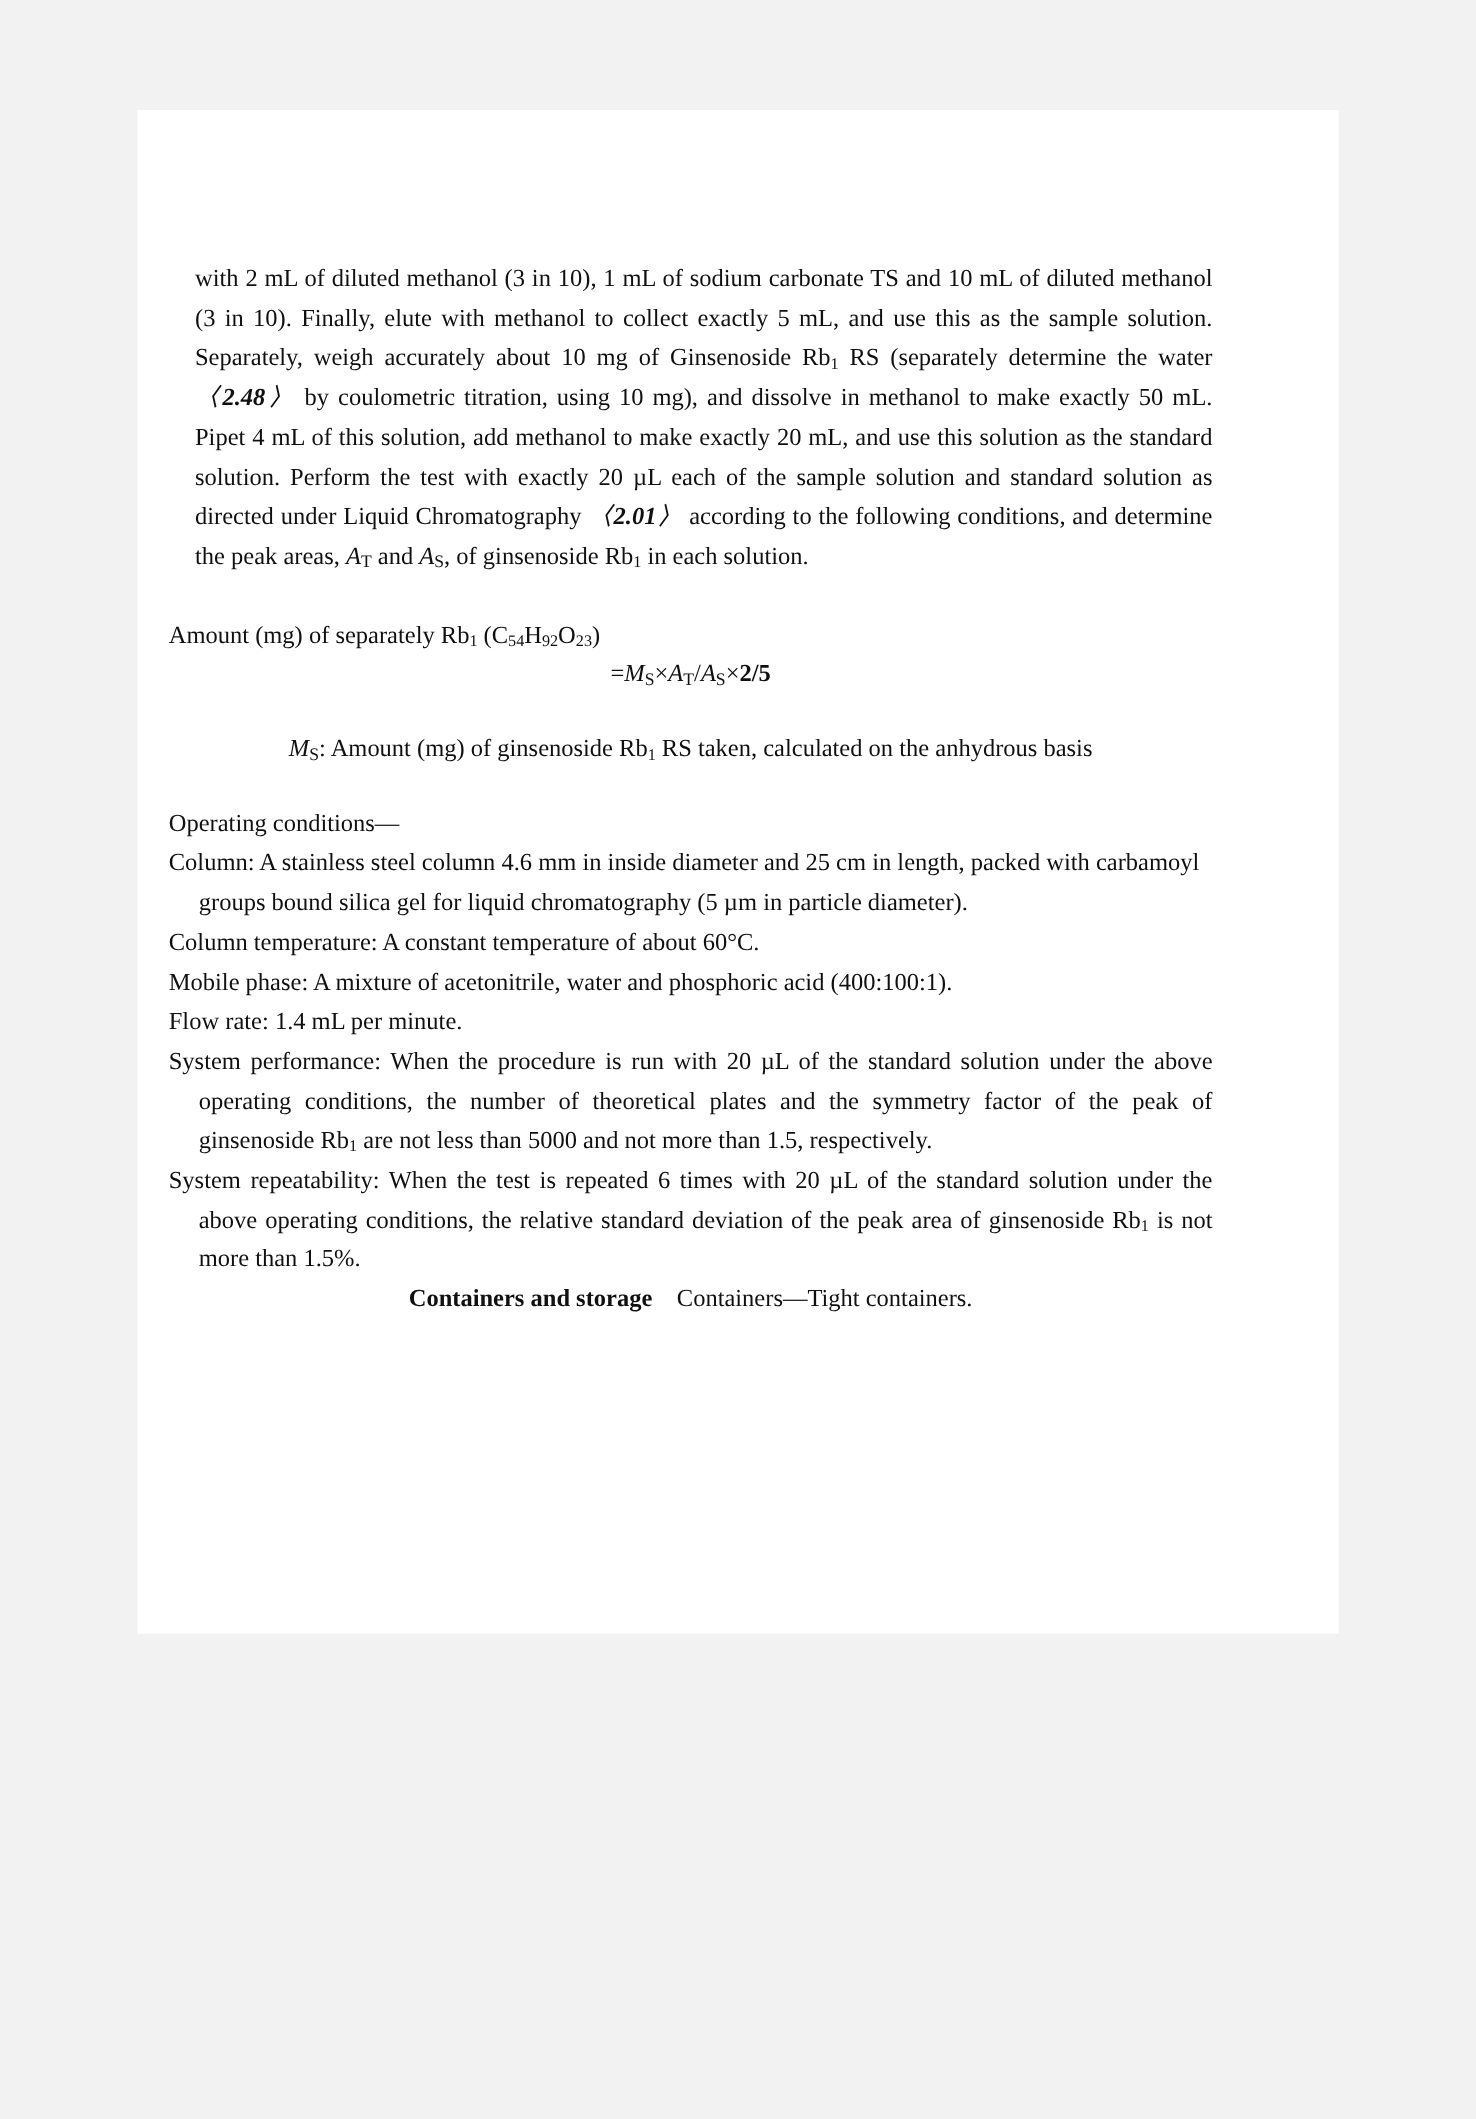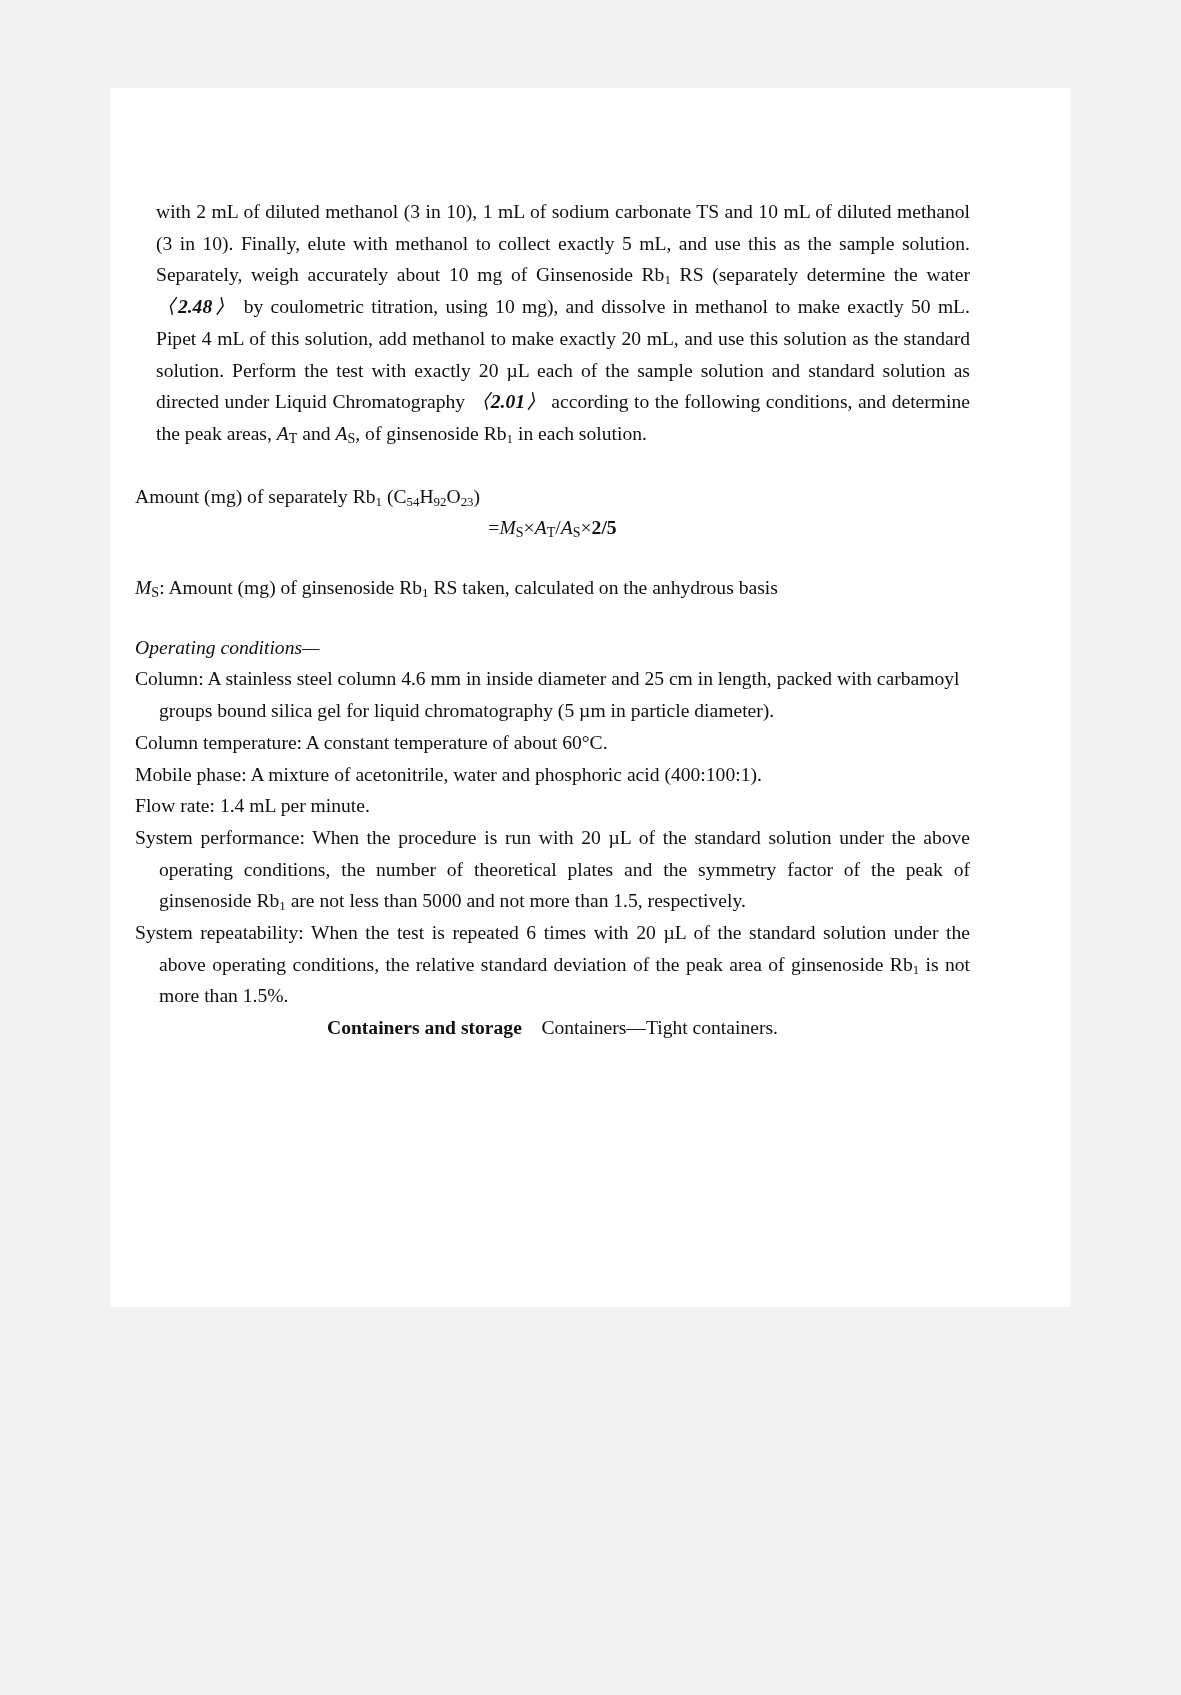--- a/index.html
+++ b/index.html
@@ -19,21 +19,21 @@
     left: 110px;
     top: 88px;
     width: 961px;
     height: 1219px;
     background: #ffffff;
     box-sizing: border-box;
   }
   .content {
     position: absolute;
     left: 25px;
-    top: 108px;
+    top: 120px;
     width: 835px;
   }
 
   p, div.line {
     margin: 0;
     font-size: 19.6px;
     line-height: 31.7px;
     color: #101010;
   }
 
@@ -57,24 +57,24 @@
   }
   .formula-body {
     margin-left: 50px;
     font-style: italic;
     text-align: center;
   }
   .formula-body .rom { font-style: normal; }
 
   .def-line {
     margin-left: 42px;
+    text-align: center;
   }
 
   .sec-head {
-    font-style: italic;
     margin-left: 42px;
   }
   .sec-head-2 {
     font-style: italic;
     margin-left: 0px;
   }
 
   .cond {
     margin-left: 65px;
     text-indent: 0;

